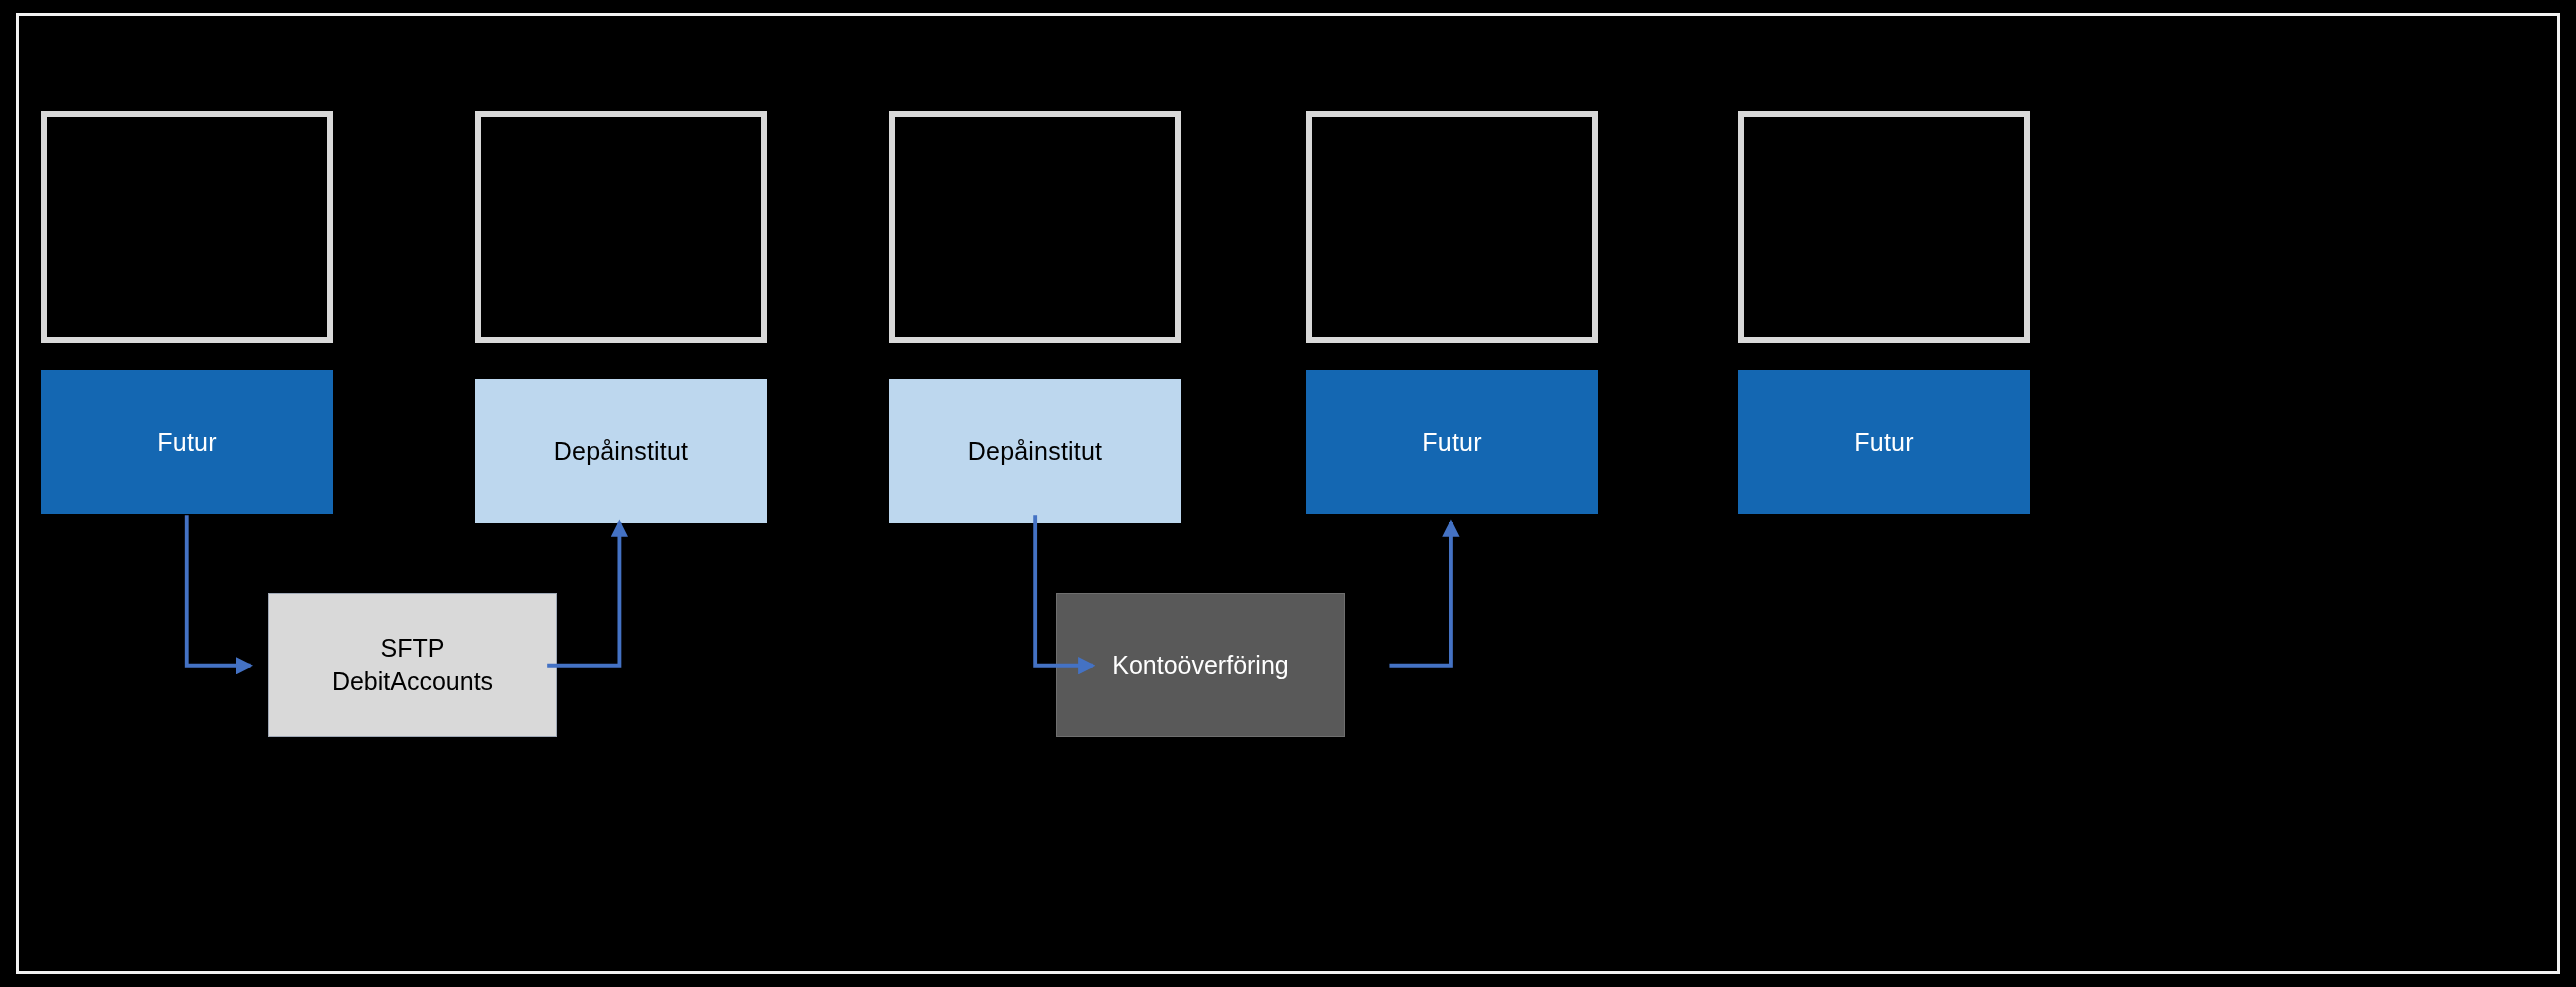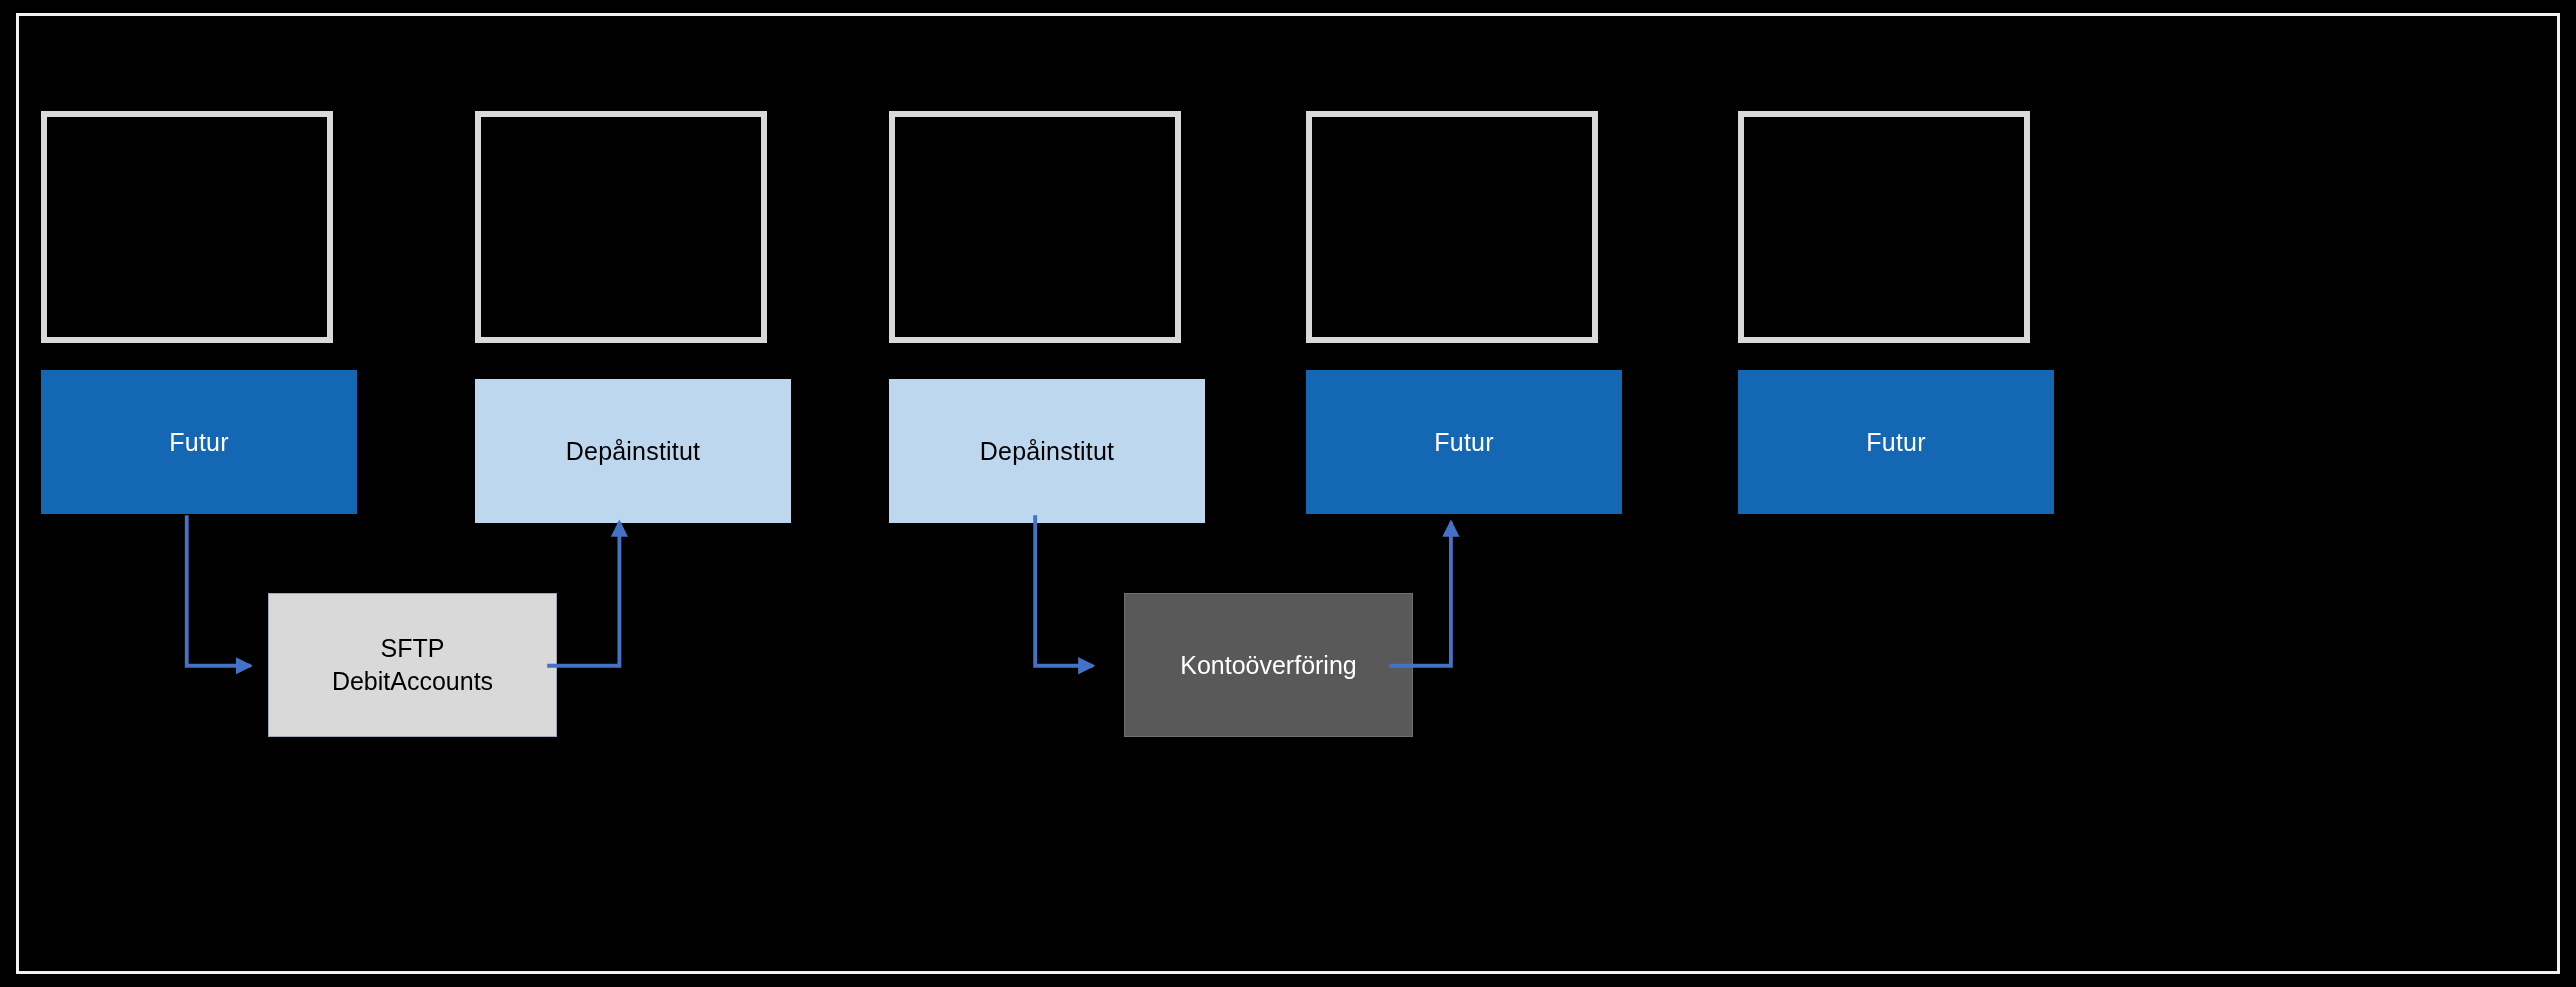--- a/index.html
+++ b/index.html
@@ -21,21 +21,21 @@
   .placeholder {
     position: absolute;
     top: 111px;
     width: 292px; height: 232px;
     border: 6.1px solid var(--placeholder-border, #d9d9d9);
     background: transparent;
   }
   .node {
     position: absolute;
     top: 370px;
-    width: 316px; height: 144px;
+    width: 292px; height: 144px;
     display: flex; align-items: center; justify-content: center;
     font-size: 25px;
     letter-spacing: 0.2px;
   }
   .node.dark-blue  { background: var(--dark-blue, #1467b2);  color: var(--text-on-dark, #fff); }
   .node.light-blue { background: var(--light-blue, #bdd7ee); color: var(--text-on-light, #000); margin-top: 9px; }
   .process {
     position: absolute;
     top: 593px;
     width: 289px; height: 144px;
@@ -82,21 +82,21 @@
     <span>Futur</span>
   </div>
   <div class="node dark-blue" style="left:1738px">
     <span>Futur</span>
   </div>
 
   <div class="process light-gray" style="left:268px">
     <span>SFTP</span>
     <span>DebitAccounts</span>
   </div>
-  <div class="process dark-gray" style="left:1124px">
+  <div class="process dark-gray" style="left:1056px">
     <span>Kontoöverföring</span>
   </div>
 
   <svg class="arrows" width="2576" height="988" viewBox="0 0 3352 1285" xmlns="http://www.w3.org/2000/svg">
     <defs>
       <marker id="arrowhead" viewBox="0 0 10 10" refX="8.5" refY="5" markerWidth="4.5" markerHeight="4.5" orient="auto-start-reverse">
         <path d="M 0 0 L 10 5 L 0 10 z" class="arrowhead"></path>
       </marker>
     </defs>
     <polyline class="arrow" points="243,670 243,866 326,866" marker-end="url(#arrowhead)"></polyline>

